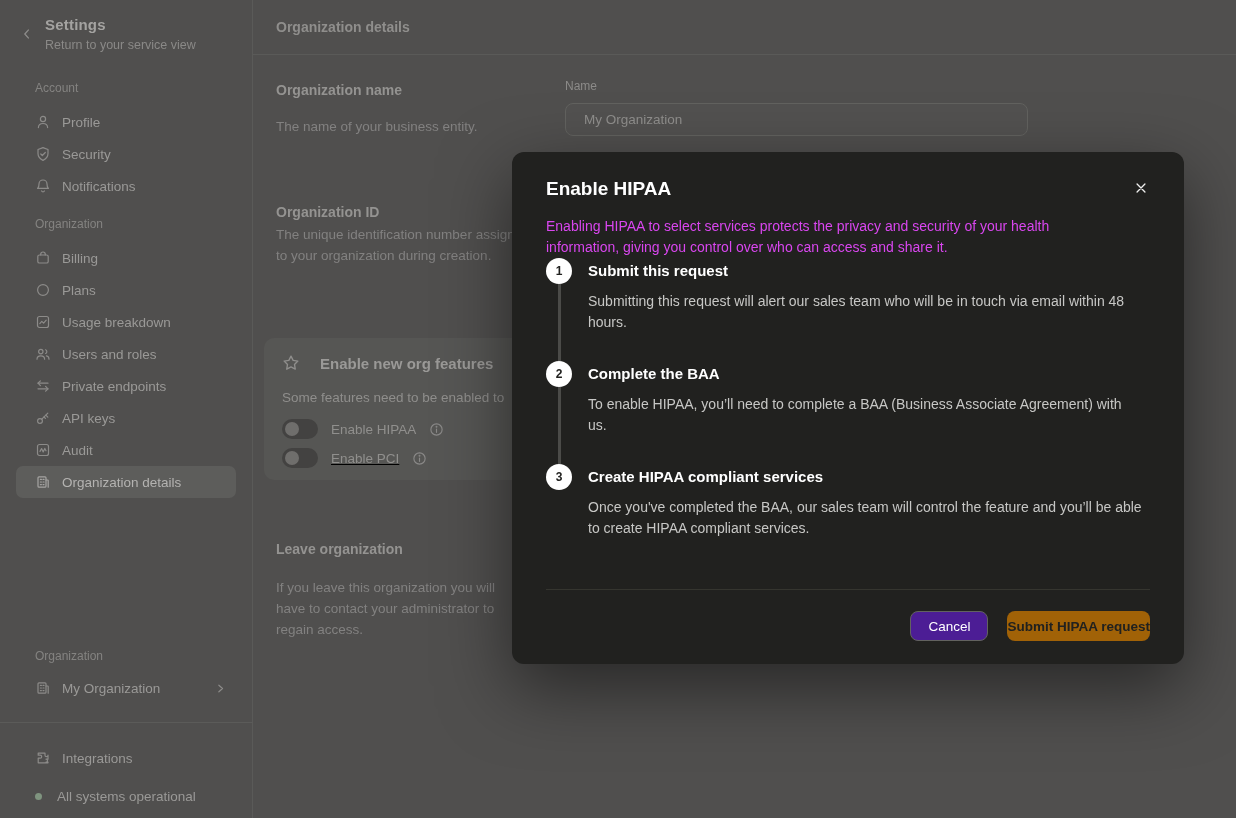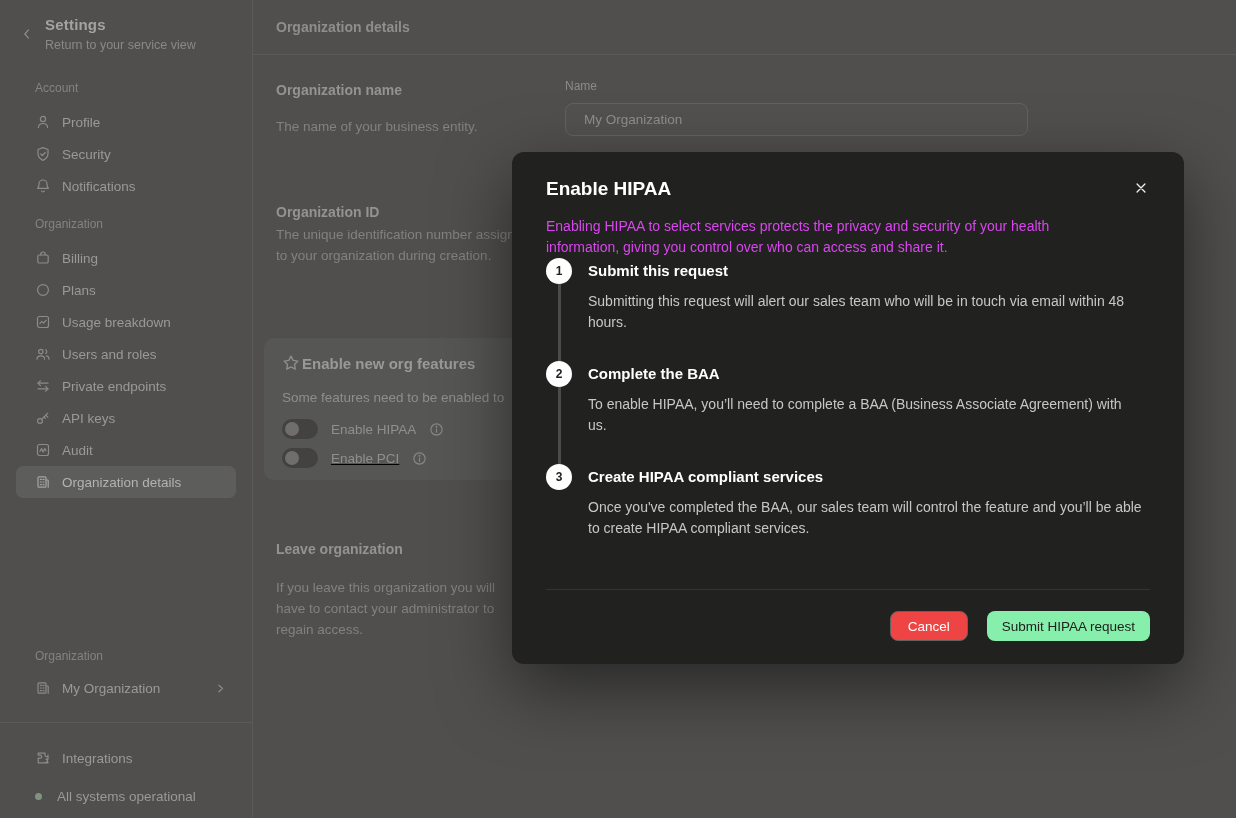--- a/index.html
+++ b/index.html
@@ -39,21 +39,21 @@
   
   .main { position:absolute; left:253px; top:0; right:0; bottom:0; }
   .main-header { position:absolute; left:23px; top:19px; font-size:14px; font-weight:bold; color:#8f8e8c; }
   .main-divider { position:absolute; left:0; top:54px; right:0; border-top:1px solid #5a5a58; }
   .sec-label { position:absolute; left:23px; font-size:14px; font-weight:bold; color:#949391; }
   .sec-desc { position:absolute; left:23px; width:256px; font-size:13.5px; line-height:21px; color:#828180; }
   .field-label { position:absolute; left:312px; top:79px; font-size:12px; color:#8c8b89; }
   .text-input { position:absolute; left:312px; top:103px; width:463px; height:33px; border:1px solid #62625f; border-radius:8px; background:#525150; font-size:13.5px; color:#8f8e8c; line-height:31px; padding-left:18px; }
 
   .feat-card { position:absolute; left:11px; top:338px; width:660px; height:142px; background:#565654; border-radius:10px; }
-  .card-head { position:absolute; left:18px; top:16px; display:flex; align-items:center; gap:2px; }
+  .card-head { position:absolute; left:18px; top:16px; display:flex; align-items:center; gap:20px; }
   .card-head svg { color:#8f8e8c; }
   .card-title { font-size:15px; font-weight:bold; color:#9a9997; }
   .card-desc { position:absolute; left:18px; top:52px; font-size:13.5px; color:#8f8e8c; white-space:nowrap; }
   .toggle-row { position:absolute; left:18px; display:flex; align-items:center; gap:13px; height:22px; }
   .toggle { width:36px; height:20px; border-radius:10px; background:#434241; position:relative; cursor:pointer; flex:none; }
   .toggle .knob { position:absolute; left:3px; top:3px; width:14px; height:14px; border-radius:50%; background:#6f6e6c; }
   .toggle-label { font-size:13.5px; color:#908f8d; }
   .info-ic { color:#8a8988; cursor:pointer; }
 
   
@@ -66,22 +66,22 @@
   .step-rail { width:26px; display:flex; flex-direction:column; align-items:center; flex:none; }
   .step-dot { width:26px; height:26px; border-radius:50%; background:#ffffff; color:#21211f; font-size:12px; font-weight:bold; display:flex; align-items:center; justify-content:center; flex:none; }
   .step-line { width:3px; background:#4b4b48; flex:1; }
   .step-content { flex:1; padding-bottom:28px; }
   .step:last-child .step-content { padding-bottom:0; }
   .step-title { font-size:15px; font-weight:bold; color:#ffffff; line-height:26px; }
   .step-body { margin-top:7px; font-size:14px; line-height:21px; color:#c7c7c5; max-width:575px; }
   .modal-hr { position:absolute; left:34px; right:34px; top:437px; border-top:1px solid #35352f; }
   .modal-footer { position:absolute; right:34px; top:459px; display:flex; gap:19px; }
   .btn { height:30px; border-radius:8px; font-family:"Liberation Sans", sans-serif; font-size:13.5px; display:flex; align-items:center; cursor:pointer; border:none; }
-  .btn-cancel { padding:0 17px; background:#ef4444; border:1px solid #62625f; color:#ffffff; }
-  .btn-submit { padding:0 15px; background:#86efac; color:#21211f; font-weight:400; }
+  .btn-cancel { padding:0 17px; background:#4c1d95; border:1px solid #62625f; color:#ffffff; }
+  .btn-submit { padding:0 0; background:#a16207; color:#21211f; font-weight:700; }
 </style>
 </head>
 <body>
 
 <div class="sidebar">
   <span class="sb-back">
     <svg width="14" height="14" viewBox="0 0 16 16" fill="none" stroke="currentColor" stroke-width="1.5" stroke-linecap="round" stroke-linejoin="round">
         <polyline points="9.5,3.5 5.5,8 9.5,12.5"></polyline>
       </svg>
   </span>

